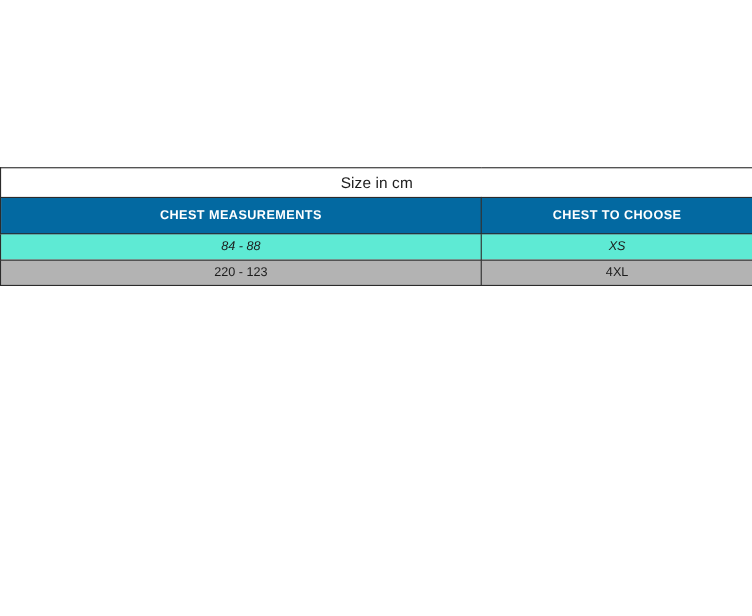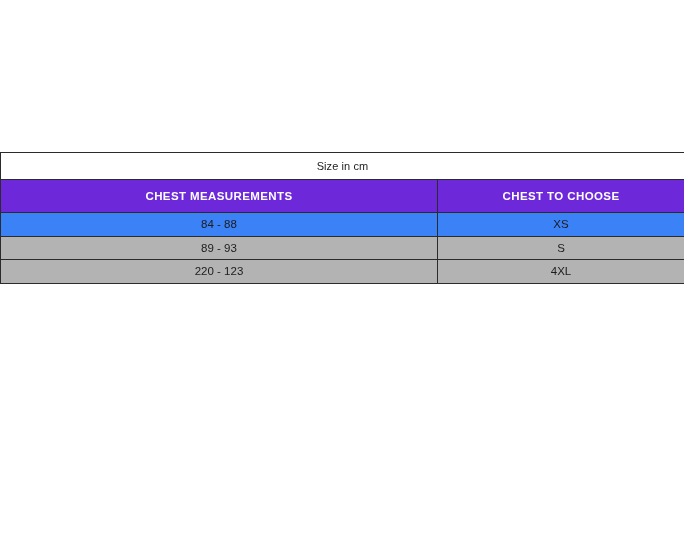--- a/index.html
+++ b/index.html
@@ -32,42 +32,43 @@
   }
   table.size-table td,
   table.size-table th {
     border: 1px solid #2b2b2b;
     text-align: center;
     vertical-align: middle;
     padding: 0;
   }
   .caption-cell {
     height: 26px;
-    font-size: 11px;
+    font-size: 14px;
     color: #1c1c1c;
     font-weight: 400;
     background: #ffffff;
     letter-spacing: 0.1px;
   }
   .header-cell {
     height: 32px;
-    background: #6d28d9;
+    background: #0369a1;
     color: #ffffff;
     font-size: 11.5px;
     font-weight: bold;
     letter-spacing: 0.4px;
     margin-left: 48px;
   }
   .data-row td {
     height: 22.6px;
     font-size: 11.5px;
     color: #1c1c1c;
   }
   .row-white td {
-    background: #3b82f6;
+    background: #5eead4;
+    font-style: italic;
   }
   .row-grey td {
     background: #b3b3b3;
   }
   col.col-chest { width: 437px; }
   col.col-size  { width: 247px; }
 </style>
 </head>
 <body>
 
@@ -84,23 +85,19 @@
         </tr>
         <tr>
           <td class="header-cell">CHEST MEASUREMENTS</td>
           <td class="header-cell">CHEST TO CHOOSE</td>
         </tr>
         <tr class="data-row row-white">
           <td>84 - 88</td>
           <td>XS</td>
         </tr>
         <tr class="data-row row-grey">
-          <td>89 - 93</td>
-          <td>S</td>
-        </tr>
-        <tr class="data-row row-grey">
           <td>220 - 123</td>
           <td>4XL</td>
         </tr>
       </tbody>
     </table>
   </div>
 </div>
 
 </body></html>

